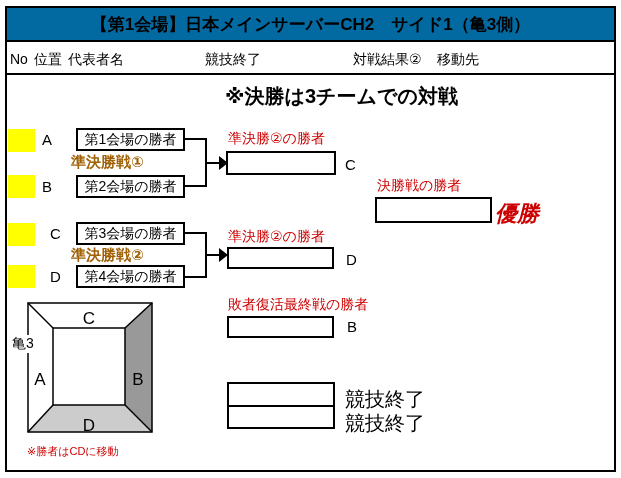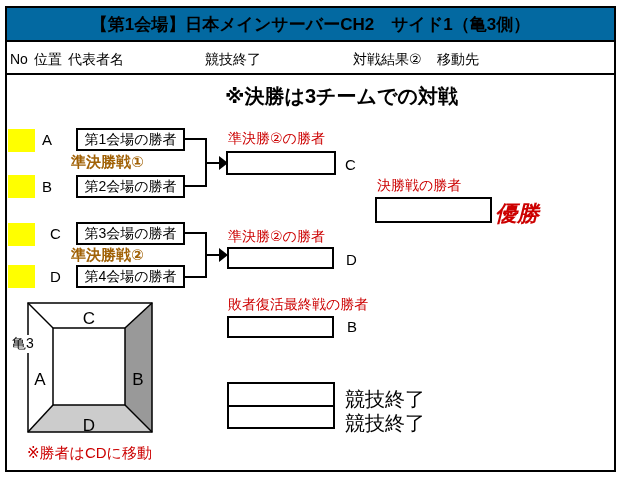--- a/index.html
+++ b/index.html
@@ -21,21 +21,21 @@
   .ltr{position:absolute;font-size:15px;z-index:2;}
   .slot{position:absolute;left:76px;width:109px;height:23px;box-sizing:border-box;
     border:2px solid #000;background:#fff;font-size:14px;display:flex;
     align-items:center;justify-content:center;white-space:nowrap;z-index:2;}
   .bluelbl{position:absolute;left:71px;color:#a16207;font-weight:bold;font-size:15px;white-space:nowrap;z-index:2;}
   .redlbl{position:absolute;color:#cc0000;font-size:14px;white-space:nowrap;z-index:2;}
   .obox{position:absolute;box-sizing:border-box;border:2px solid #000;background:#fff;z-index:2;}
   .champion{position:absolute;left:495px;top:199px;color:#cc0000;font-weight:bold;font-size:22px;white-space:nowrap;z-index:2;font-style:italic;}
   .status{position:absolute;font-size:20px;white-space:nowrap;z-index:2;}
   .kame{position:absolute;left:11px;top:335px;font-size:14px;background:#fff;padding:0 1px;z-index:4;white-space:nowrap;}
-  .footnote{position:absolute;left:27px;top:444px;color:#cc0000;font-size:15px;white-space:nowrap;z-index:2;}
+  .footnote{position:absolute;left:27px;top:444px;color:#cc0000;font-size:11px;white-space:nowrap;z-index:2;}
   .overlay{position:absolute;left:0;top:0;z-index:1;pointer-events:none;}
   .arena{position:absolute;left:27px;top:301px;z-index:3;}
   .arena text{font-family:"Liberation Sans","DejaVu Sans",sans-serif;font-size:17px;fill:#000;}
 </style>
 </head>
 <body>
 
 <div class="sheet">
 
   <div class="frame"></div>

